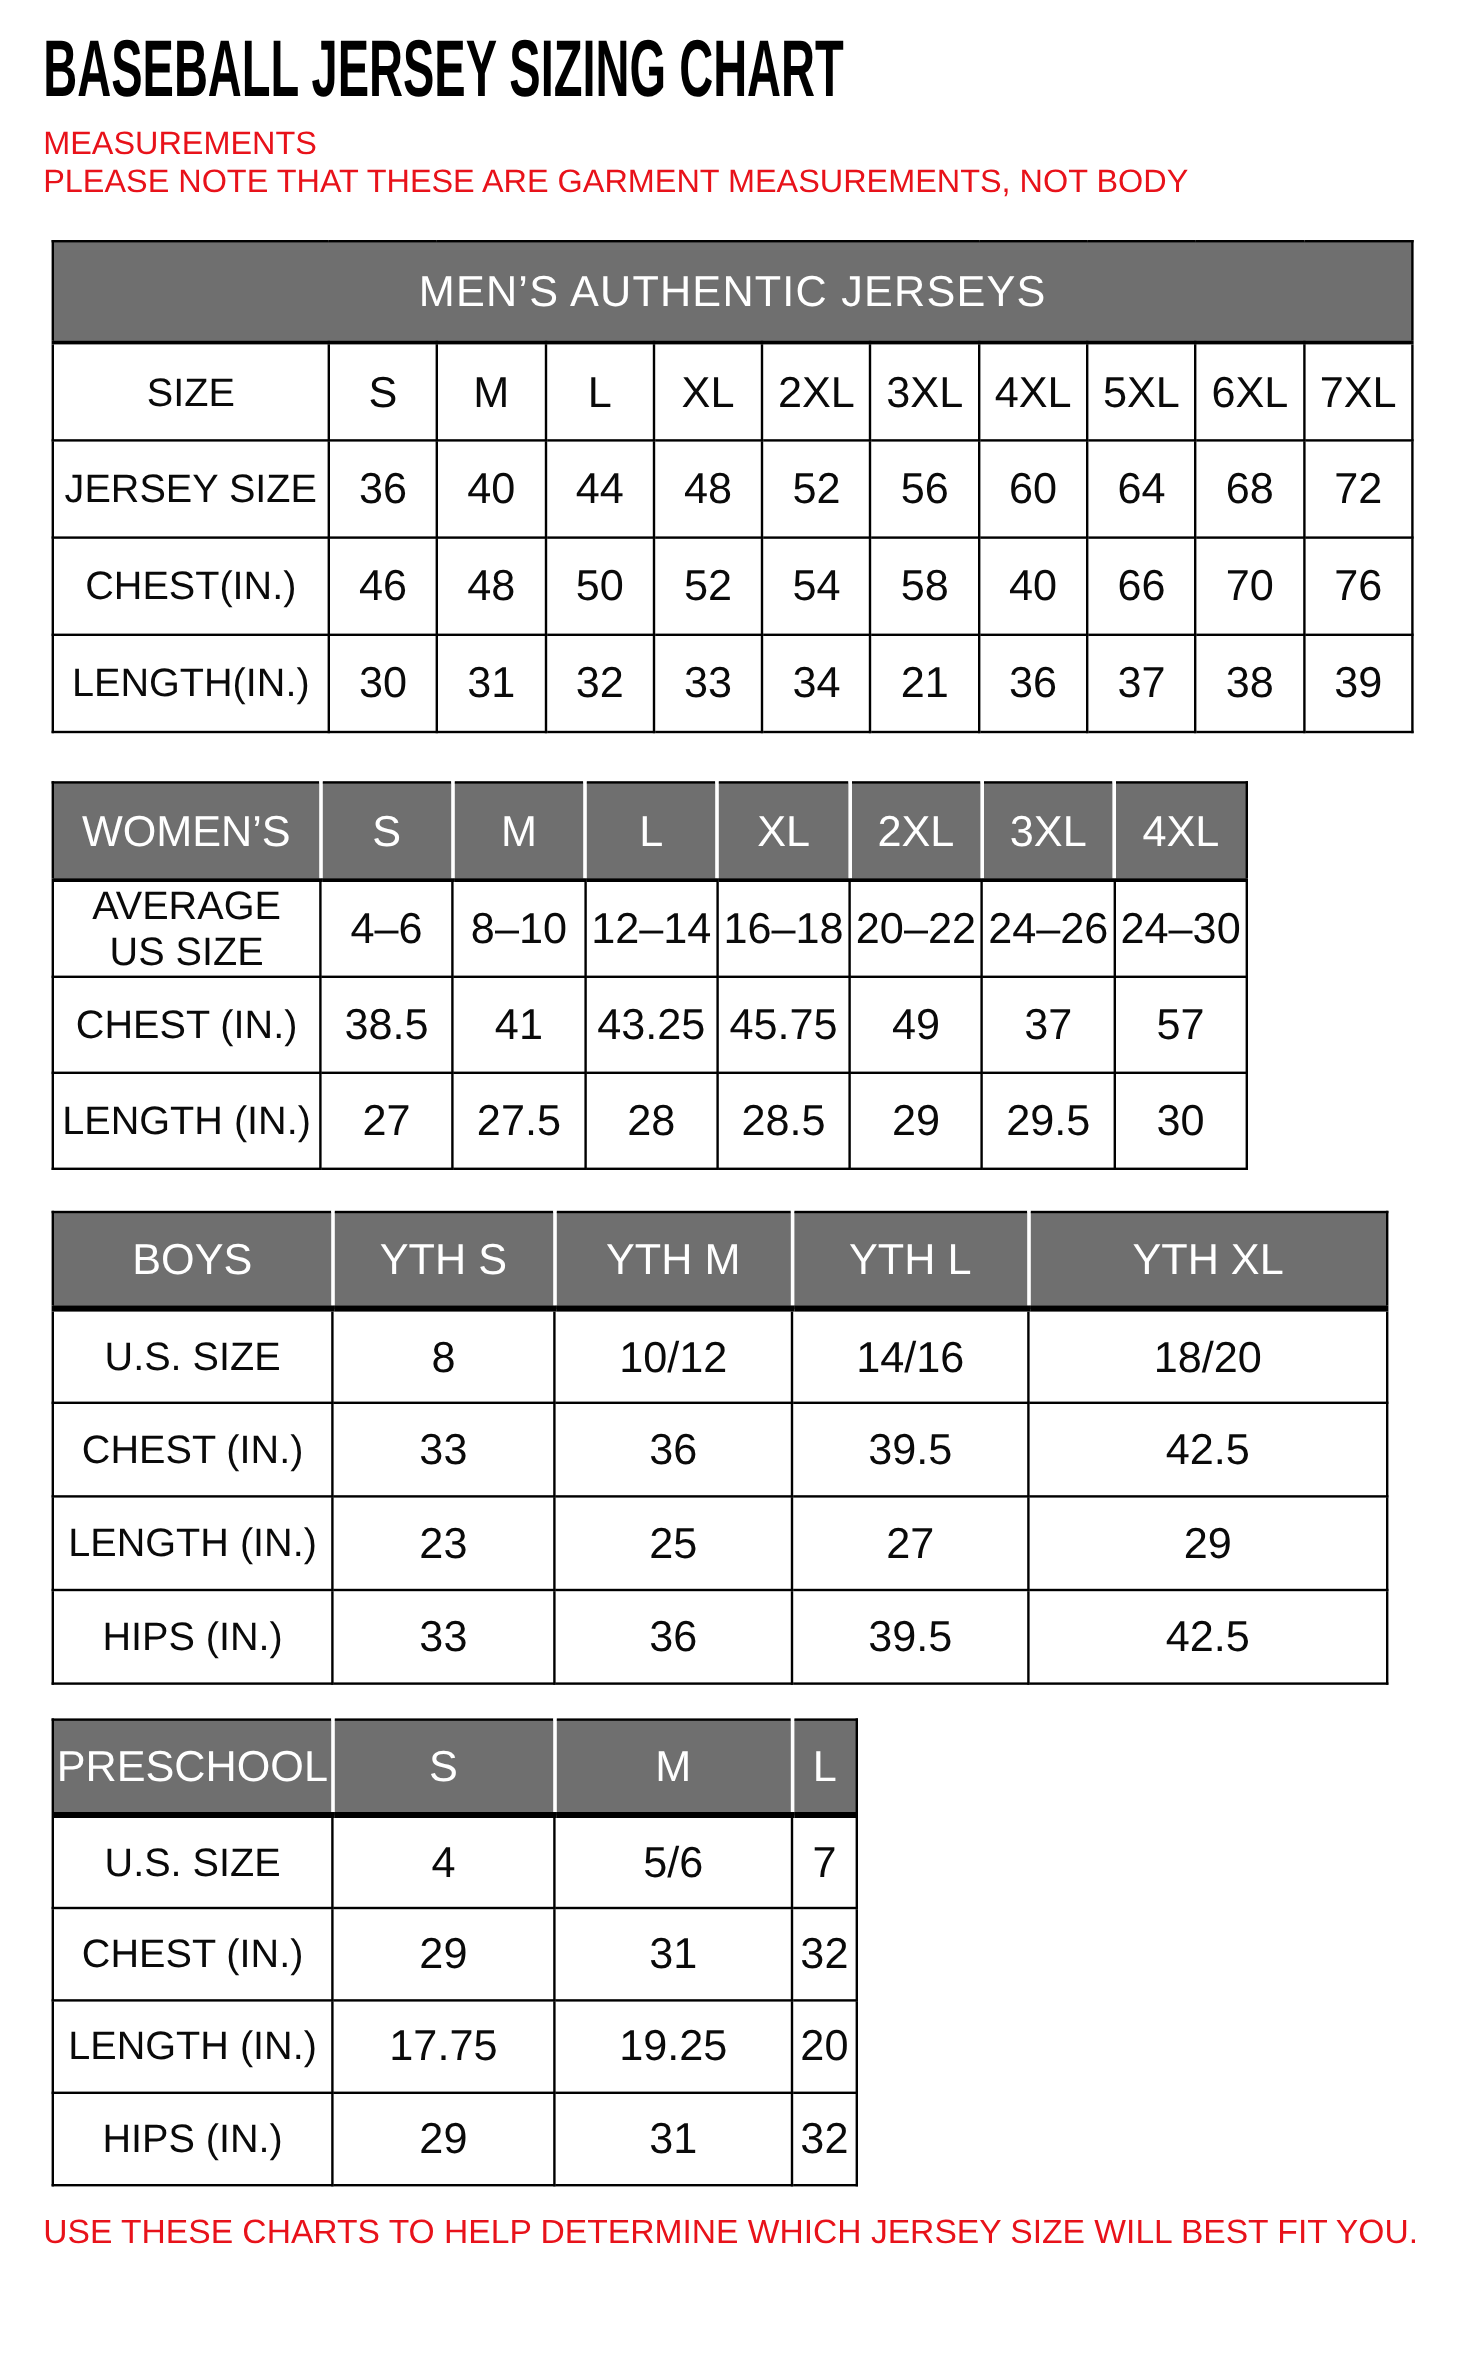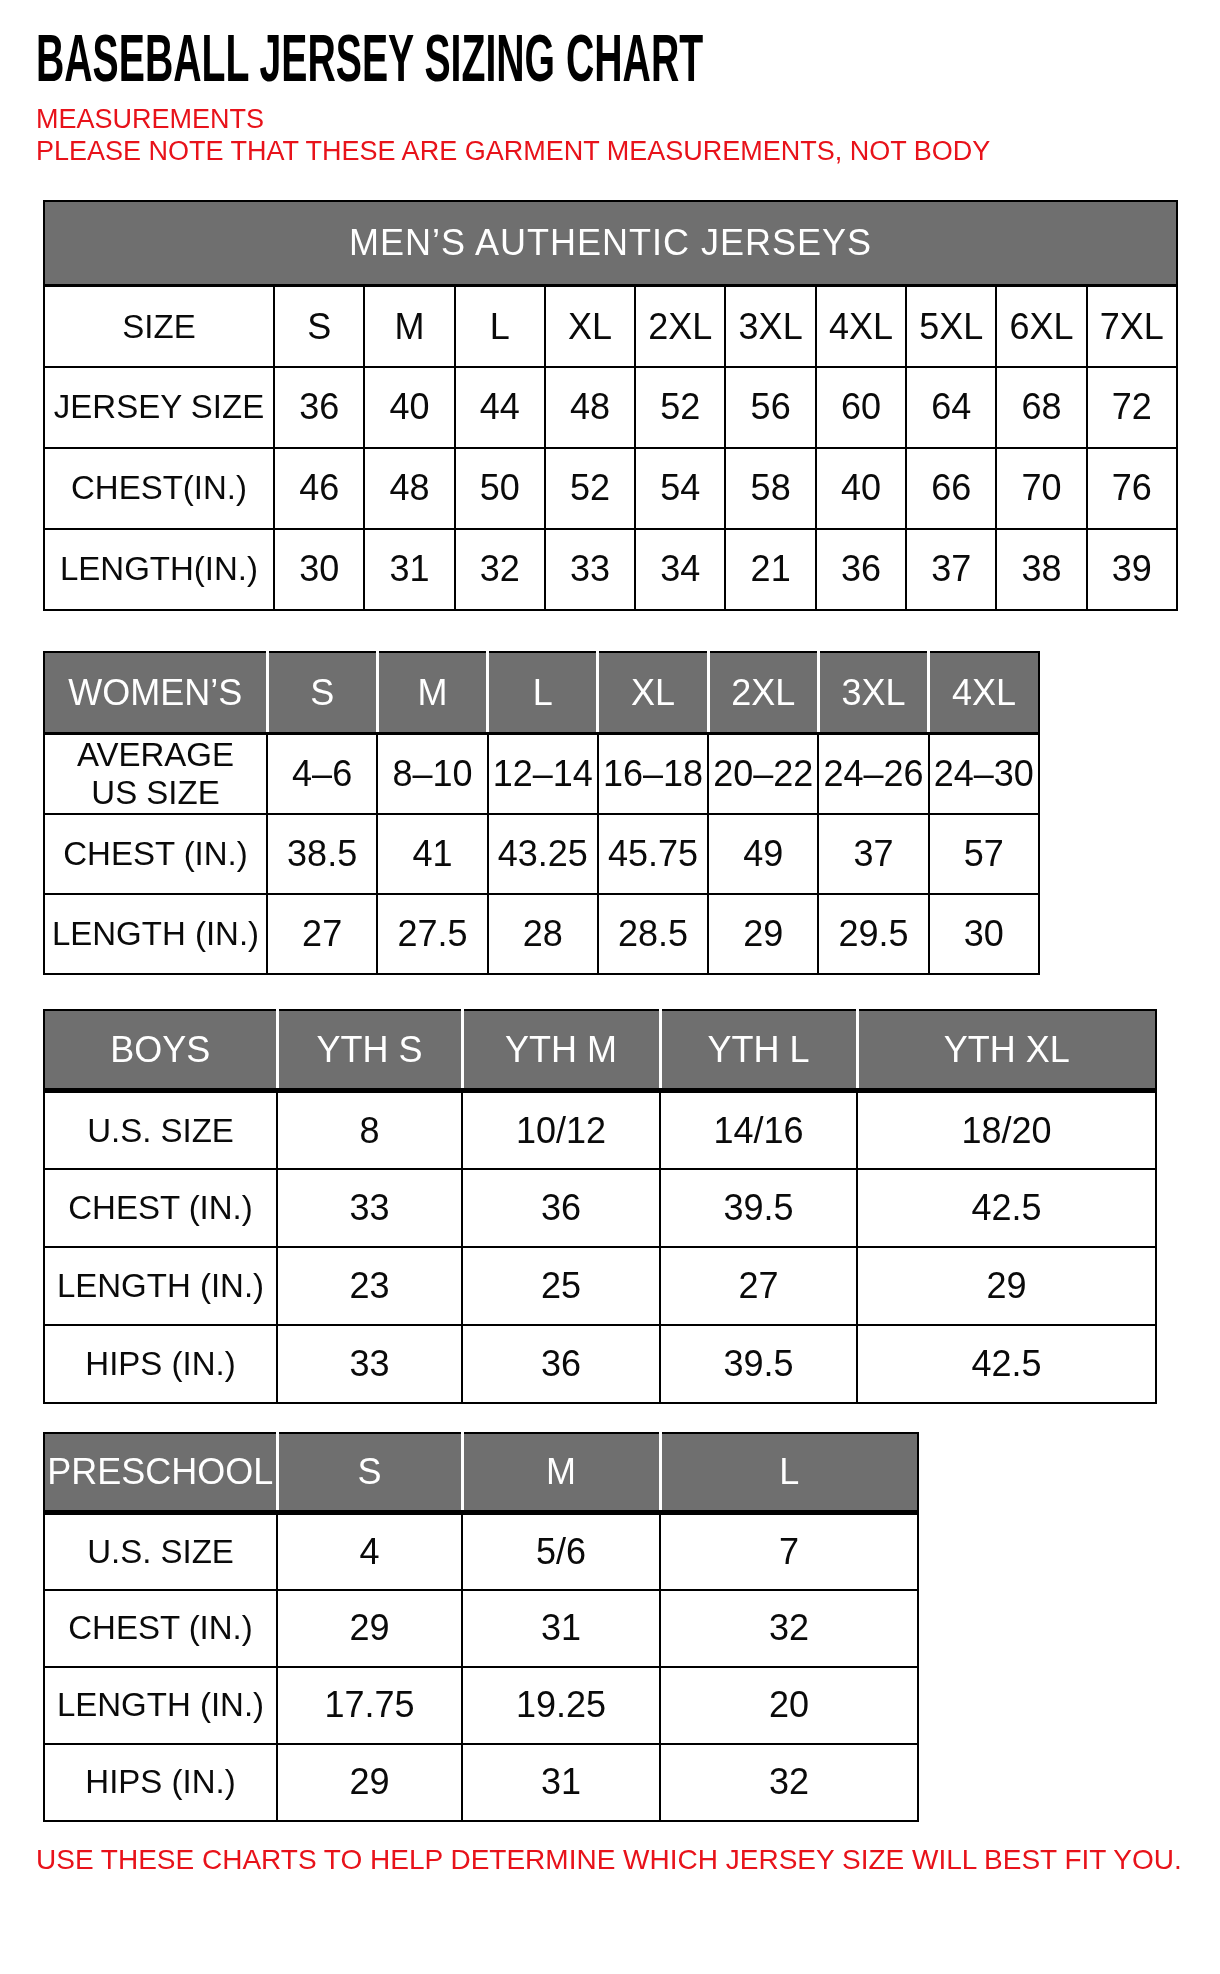--- a/index.html
+++ b/index.html
@@ -65,21 +65,21 @@
   .womens{ width:997px; margin-top:40px; }
   .womens thead tr{ height:82px; }
   .womens tbody tr{ height:80px; }
   .womens thead th{ border-bottom:3px solid var(--border); }
 
   .boys{ width:1114px; margin-top:34px; }
   .boys thead tr{ height:81px; }
   .boys tbody tr{ height:78px; }
   .boys thead th{ border-bottom:5px solid var(--border); }
 
-  .preschool{ width:876px; margin-top:28px;padding-left:12px; }
+  .preschool{ width:672px; margin-top:28px;padding-left:12px; }
   .preschool thead tr{ height:80px; }
   .preschool tbody tr{ height:77px; }
   .preschool thead th{ border-bottom:5px solid var(--border); }
 
   .footer-note{
     margin:22px 0 0 36px;
     color:var(--red);
     font-size:28px;
     white-space:nowrap;
   }

